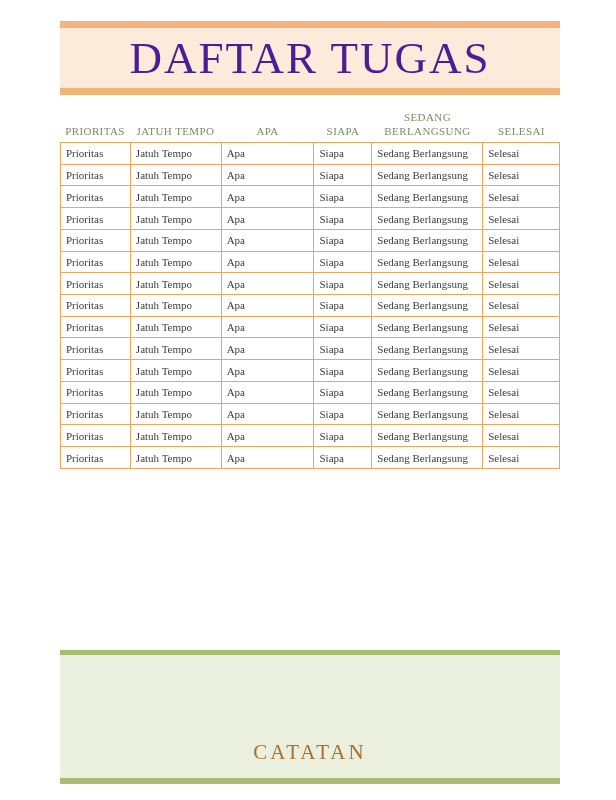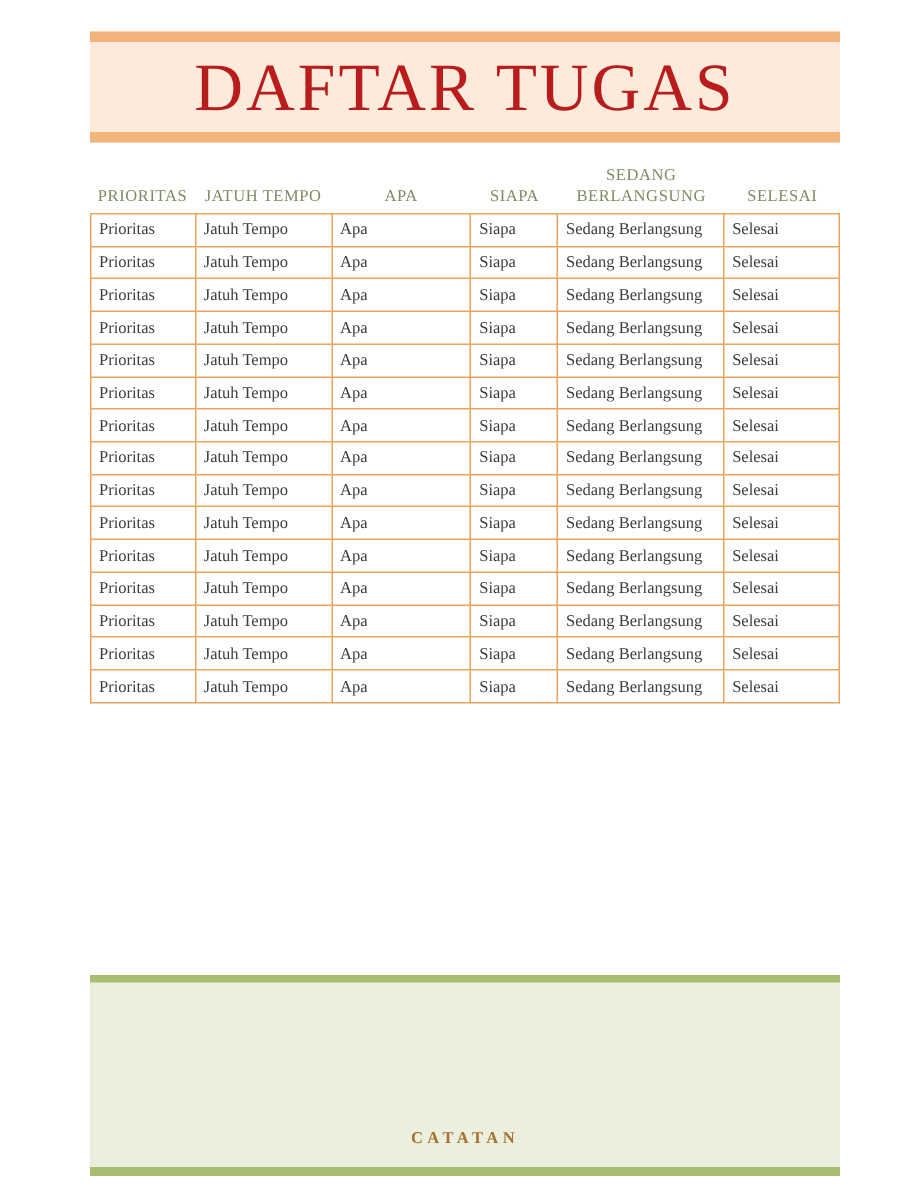--- a/index.html
+++ b/index.html
@@ -20,21 +20,21 @@
     width: 500px; height: 74px;
     background: #fceadb;
     border-top: 7px solid #f3b47c;
     border-bottom: 7px solid #f3b47c;
     display: flex;
     align-items: center;
     justify-content: center;
   }
   .title {
     font-size: 45px;
-    color: #b91c1c;
+    color: #4c1d95;
     letter-spacing: 2px;
     white-space: nowrap;
   }
 
   
   .col-headers {
     position: absolute;
     left: 60px; top: 100px;
     width: 500px; height: 41px;
     display: flex;
@@ -85,22 +85,22 @@
   .notes-text {
     margin: 12px 18px 0 18px;
     font-size: 11.5px;
     line-height: 16px;
     color: #3d3d3d;
   }
   .notes-title {
     position: absolute;
     left: 0; right: 0; bottom: 13px;
     text-align: center;
-    font-size: 11px;
-    font-weight: bold;
+    font-size: 21px;
+    font-weight: normal;
     letter-spacing: 3px;
     color: #a8702f;
     margin-top: 31px;
   }
 </style>
 </head>
 <body>
 
 <div class="page">
 

